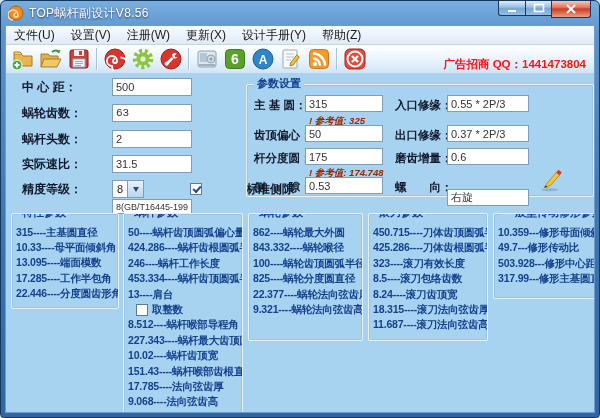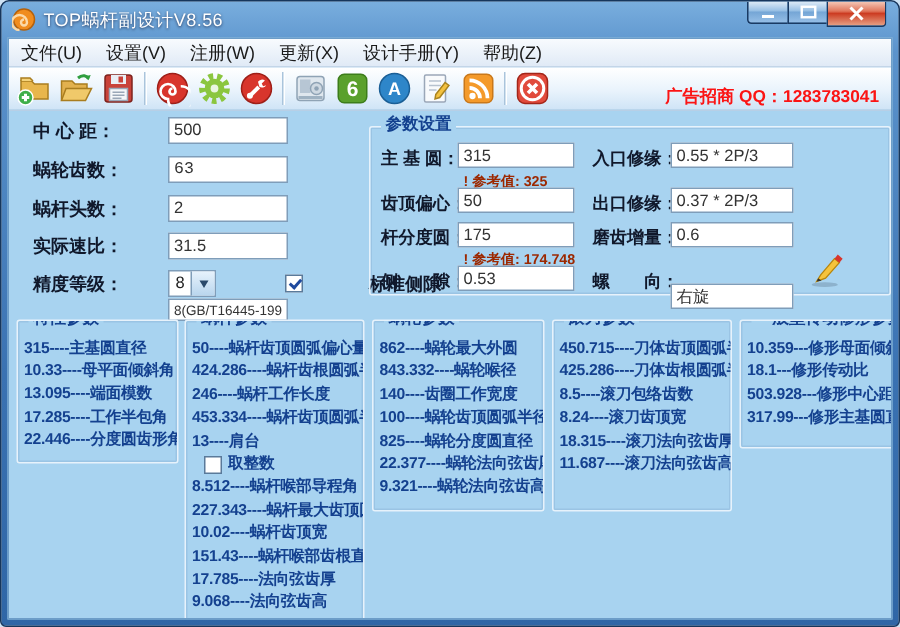--- a/index.html
+++ b/index.html
@@ -34,21 +34,21 @@
   .combo .drop{position:absolute;right:0;top:0;bottom:0;width:15px;background:linear-gradient(180deg,#e7f2fc,#b9d6ee);border-left:1px solid #7f9db9;display:flex;align-items:center;justify-content:center;}
   .combo .drop i{width:0;height:0;border-left:3.5px solid transparent;border-right:3.5px solid transparent;border-top:5px solid #2b4a6b;}
   .checkbox{width:12px;height:12px;box-sizing:border-box;background:#fff;border:1px solid #5a7a9a;position:relative;display:inline-block;flex:0 0 12px;}
   .checkbox.checked::after{content:"";position:absolute;left:2px;top:2px;width:6px;height:3px;border-left:2px solid #1f4a9e;border-bottom:2px solid #1f4a9e;transform:rotate(-48deg);}
   .cb-label{font-size:12px;font-weight:bold;color:#10182b;margin-left:4px;white-space:nowrap;}
   
   .group{position:absolute;box-sizing:border-box;border:1px solid #e7f2fb;box-shadow:inset 0 0 0 1px rgba(110,150,190,.25);border-radius:2px;overflow:hidden;}
   .gtitle{position:absolute;top:-2px;left:7px;transform:translateY(-45%);background:#a8d3f0;padding:0 3px;font-size:11px;font-weight:bold;color:#14418f;white-space:nowrap;line-height:13px;}
   .item{font-size:10.5px;font-weight:bold;color:#14418f;white-space:nowrap;letter-spacing:-.2px;display:flex;align-items:center;}
   .ps-label{position:absolute;font-size:11.5px;font-weight:bold;color:#10182b;white-space:nowrap;}
-  .ps-ref{position:absolute;font-size:9.5px;font-weight:bold;color:#9c2800;white-space:nowrap;}
+  .ps-ref{position:absolute;font-size:9.5px;font-weight:bold;color:#9c2800;white-space:nowrap;font-style:italic;}
   .pencil{position:absolute;width:26px;height:26px;}
 </style>
 </head>
 <body>
 
 <div class="frame">
 
   <div class="titlebar">
     <span class="app-icon">
       <svg viewBox="0 0 16 16" width="16" height="16">
@@ -172,21 +172,21 @@
           </svg>
       </div>
       <div class="tsep"></div>
       <div class="tbtn">
         <svg viewBox="0 0 24 24" width="24" height="24">
             <rect x="2" y="2" width="20" height="20" rx="5" fill="#e14b3c" stroke="#a32619"></rect>
             <circle cx="12" cy="12" r="7.5" fill="none" stroke="#fff" stroke-width="2"></circle>
             <path d="M9 9l6 6M15 9l-6 6" stroke="#fff" stroke-width="2.4"></path>
           </svg>
       </div>
-      <span class="ad">广告招商 QQ：1283783041</span>
+      <span class="ad">广告招商 QQ：1441473804</span>
     </div>
 
     <div class="workspace">
 
       <div class="frow" style="left:16px;top:4px;">
         <span class="flabel" style="width:50px">中 心 距：</span>
         <input class="tinput" style="width: 80px;" value="500">
       </div>
       <div class="frow" style="left:16px;top:30px;">
         <span class="flabel" style="width:50px">蜗轮齿数：</span>
@@ -285,45 +285,45 @@
           <div class="item">17.785----法向弦齿厚</div>
           <div class="item">9.068----法向弦齿高</div>
         </div>
       </div>
 
       <div class="group" style="left:242px;top:139px;width:115px;height:128px">
         <span class="gtitle">蜗轮参数</span>
         <div style="padding:11px 2px 0 4px;line-height:15.4px;">
           <div class="item">862----蜗轮最大外圆</div>
           <div class="item">843.332----蜗轮喉径</div>
-          <div class="item">140----齿圈工作宽度</div>
           <div class="item">100----蜗轮齿顶圆弧半径</div>
           <div class="item">825----蜗轮分度圆直径</div>
           <div class="item">22.377----蜗轮法向弦齿厚</div>
           <div class="item">9.321----蜗轮法向弦齿高</div>
         </div>
       </div>
 
       <div class="group" style="left:362px;top:139px;width:120px;height:128px">
         <span class="gtitle">滚刀参数</span>
         <div style="padding:11px 2px 0 4px;line-height:15.4px;">
           <div class="item">450.715----刀体齿顶圆弧半径</div>
           <div class="item">425.286----刀体齿根圆弧半径</div>
+          <div class="item">323----滚刀有效长度</div>
           <div class="item">8.5----滚刀包络齿数</div>
           <div class="item">8.24----滚刀齿顶宽</div>
           <div class="item">18.315----滚刀法向弦齿厚</div>
           <div class="item">11.687----滚刀法向弦齿高</div>
         </div>
       </div>
 
       <div class="group" style="left:487px;top:139px;width:108px;height:86px">
         <span class="gtitle">一般型传动修形参数</span>
         <div style="padding:11px 2px 0 4px;line-height:15.4px;">
           <div class="item">10.359---修形母面倾斜角</div>
-          <div class="item">18.1---修形传动比</div>
+          <div class="item">49.7---修形传动比</div>
           <div class="item">503.928---修形中心距</div>
           <div class="item">317.99---修形主基圆直径</div>
         </div>
       </div>
 
     </div>
   </div>
 </div>
 
 </body></html>

